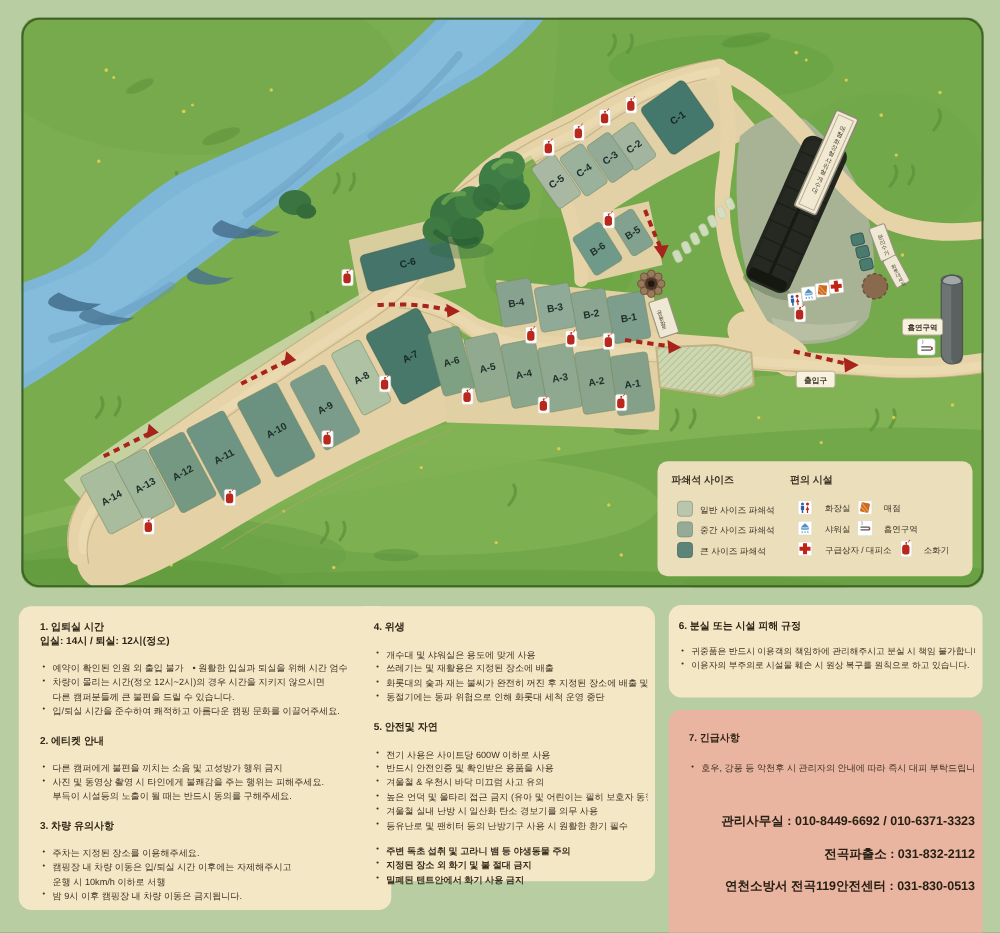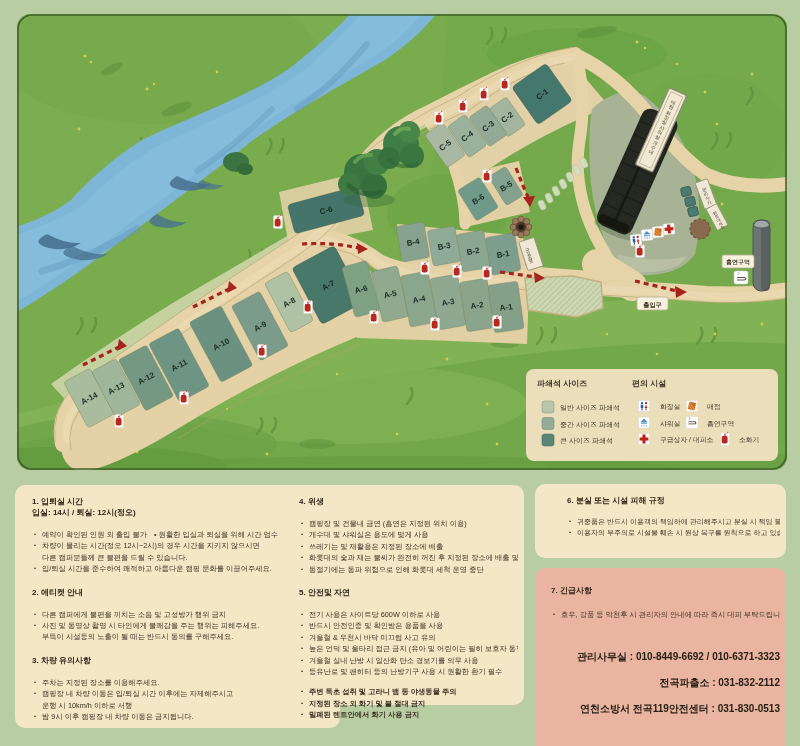--- a/index.html
+++ b/index.html
@@ -504,21 +504,21 @@
         <text x="690" y="411.5">흡연구역</text>
         <text x="722" y="428">소화기</text>
       </g>
     </g>
   </g>
 
   <rect x="1" y="1" width="768" height="454" rx="14" fill="none" stroke="#41602c" stroke-width="1.6"></rect>
 </svg>
 </div>
 
-<div class="card" style="left:15px;top:485px;width:298px;height:243px;padding-left:27px;">
+<div class="card" style="left:15px;top:485px;width:298px;height:243px;">
   <div style="position:absolute;left:17px;top:11px;right:8px;">
     <h3>1. 입퇴실 시간<br>입실: 14시 / 퇴실: 12시(정오)</h3>
     <div style="height:11px"></div>
     <ul class="bl">
       <li>예약이 확인된 인원 외 출입 불가<span style="display:inline-block;width:7px"></span>• 원활한 입실과 퇴실을 위해 시간 엄수</li>
       <li>차량이 몰리는 시간(정오 12시~2시)의 경우 시간을 지키지 않으시면</li>
       <li class="nob">다른 캠퍼분들께 큰 불편을 드릴 수 있습니다.</li>
       <li>입/퇴실 시간을 준수하여 쾌적하고 아름다운 캠핑 문화를 이끌어주세요.</li>
     </ul>
     <div style="height:12px"></div>
@@ -539,21 +539,20 @@
       <li>밤 9시 이후 캠핑장 내 차량 이동은 금지됩니다.</li>
     </ul>
   </div>
 </div>
 
 <div class="card" style="left:282px;top:485px;width:242px;height:220px;">
   <div style="position:absolute;left:17px;top:11px;right:6px;">
     <h3>4. 위생</h3>
     <div style="height:11px"></div>
     <ul class="bl">
-      <li>캠핑장 및 건물내 금연 (흡연은 지정된 위치 이용)</li>
       <li>개수대 및 샤워실은 용도에 맞게 사용</li>
       <li>쓰레기는 및 재활용은 지정된 장소에 배출</li>
       <li>화롯대의 숯과 재는 불씨가 완전히 꺼진 후 지정된 장소에 배출 및 세척</li>
       <li>동절기에는 동파 위험으로 인해 화롯대 세척 운영 중단</li>
     </ul>
     <div style="height:12px"></div>
     <h3>5. 안전및 자연</h3>
     <div style="height:11px"></div>
     <ul class="bl">
       <li>전기 사용은 사이트당 600W 이하로 사용</li>
@@ -566,21 +565,21 @@
     <div style="height:9px"></div>
     <ul class="bl" style="font-weight:bold;">
       <li>주변 독초 섭취 및 고라니 뱀 등 야생동물 주의</li>
       <li>지정된 장소 외 화기 및 불 절대 금지</li>
       <li>밀폐된 텐트안에서 화기 사용 금지</li>
     </ul>
   </div>
 </div>
 
 <div class="card" style="left:535px;top:484px;width:251px;height:74px;">
-  <div style="position:absolute;left:32px;top:11px;right:6px;">
+  <div style="position:absolute;left:8px;top:11px;right:6px;">
     <h3>6. 분실 또는 시설 피해 규정</h3>
     <div style="height:10px"></div>
     <ul class="bl" style="font-size:7px;">
       <li>귀중품은 반드시 이용객의 책임하에 관리해주시고 분실 시 책임 불가합니다.</li>
       <li>이용자의 부주의로 시설물 훼손 시 원상 복구를 원칙으로 하고 있습니다.</li>
     </ul>
   </div>
 </div>
 
 <div class="card" style="left:535px;top:568px;width:251px;height:200px;background:#eab5a0;">

